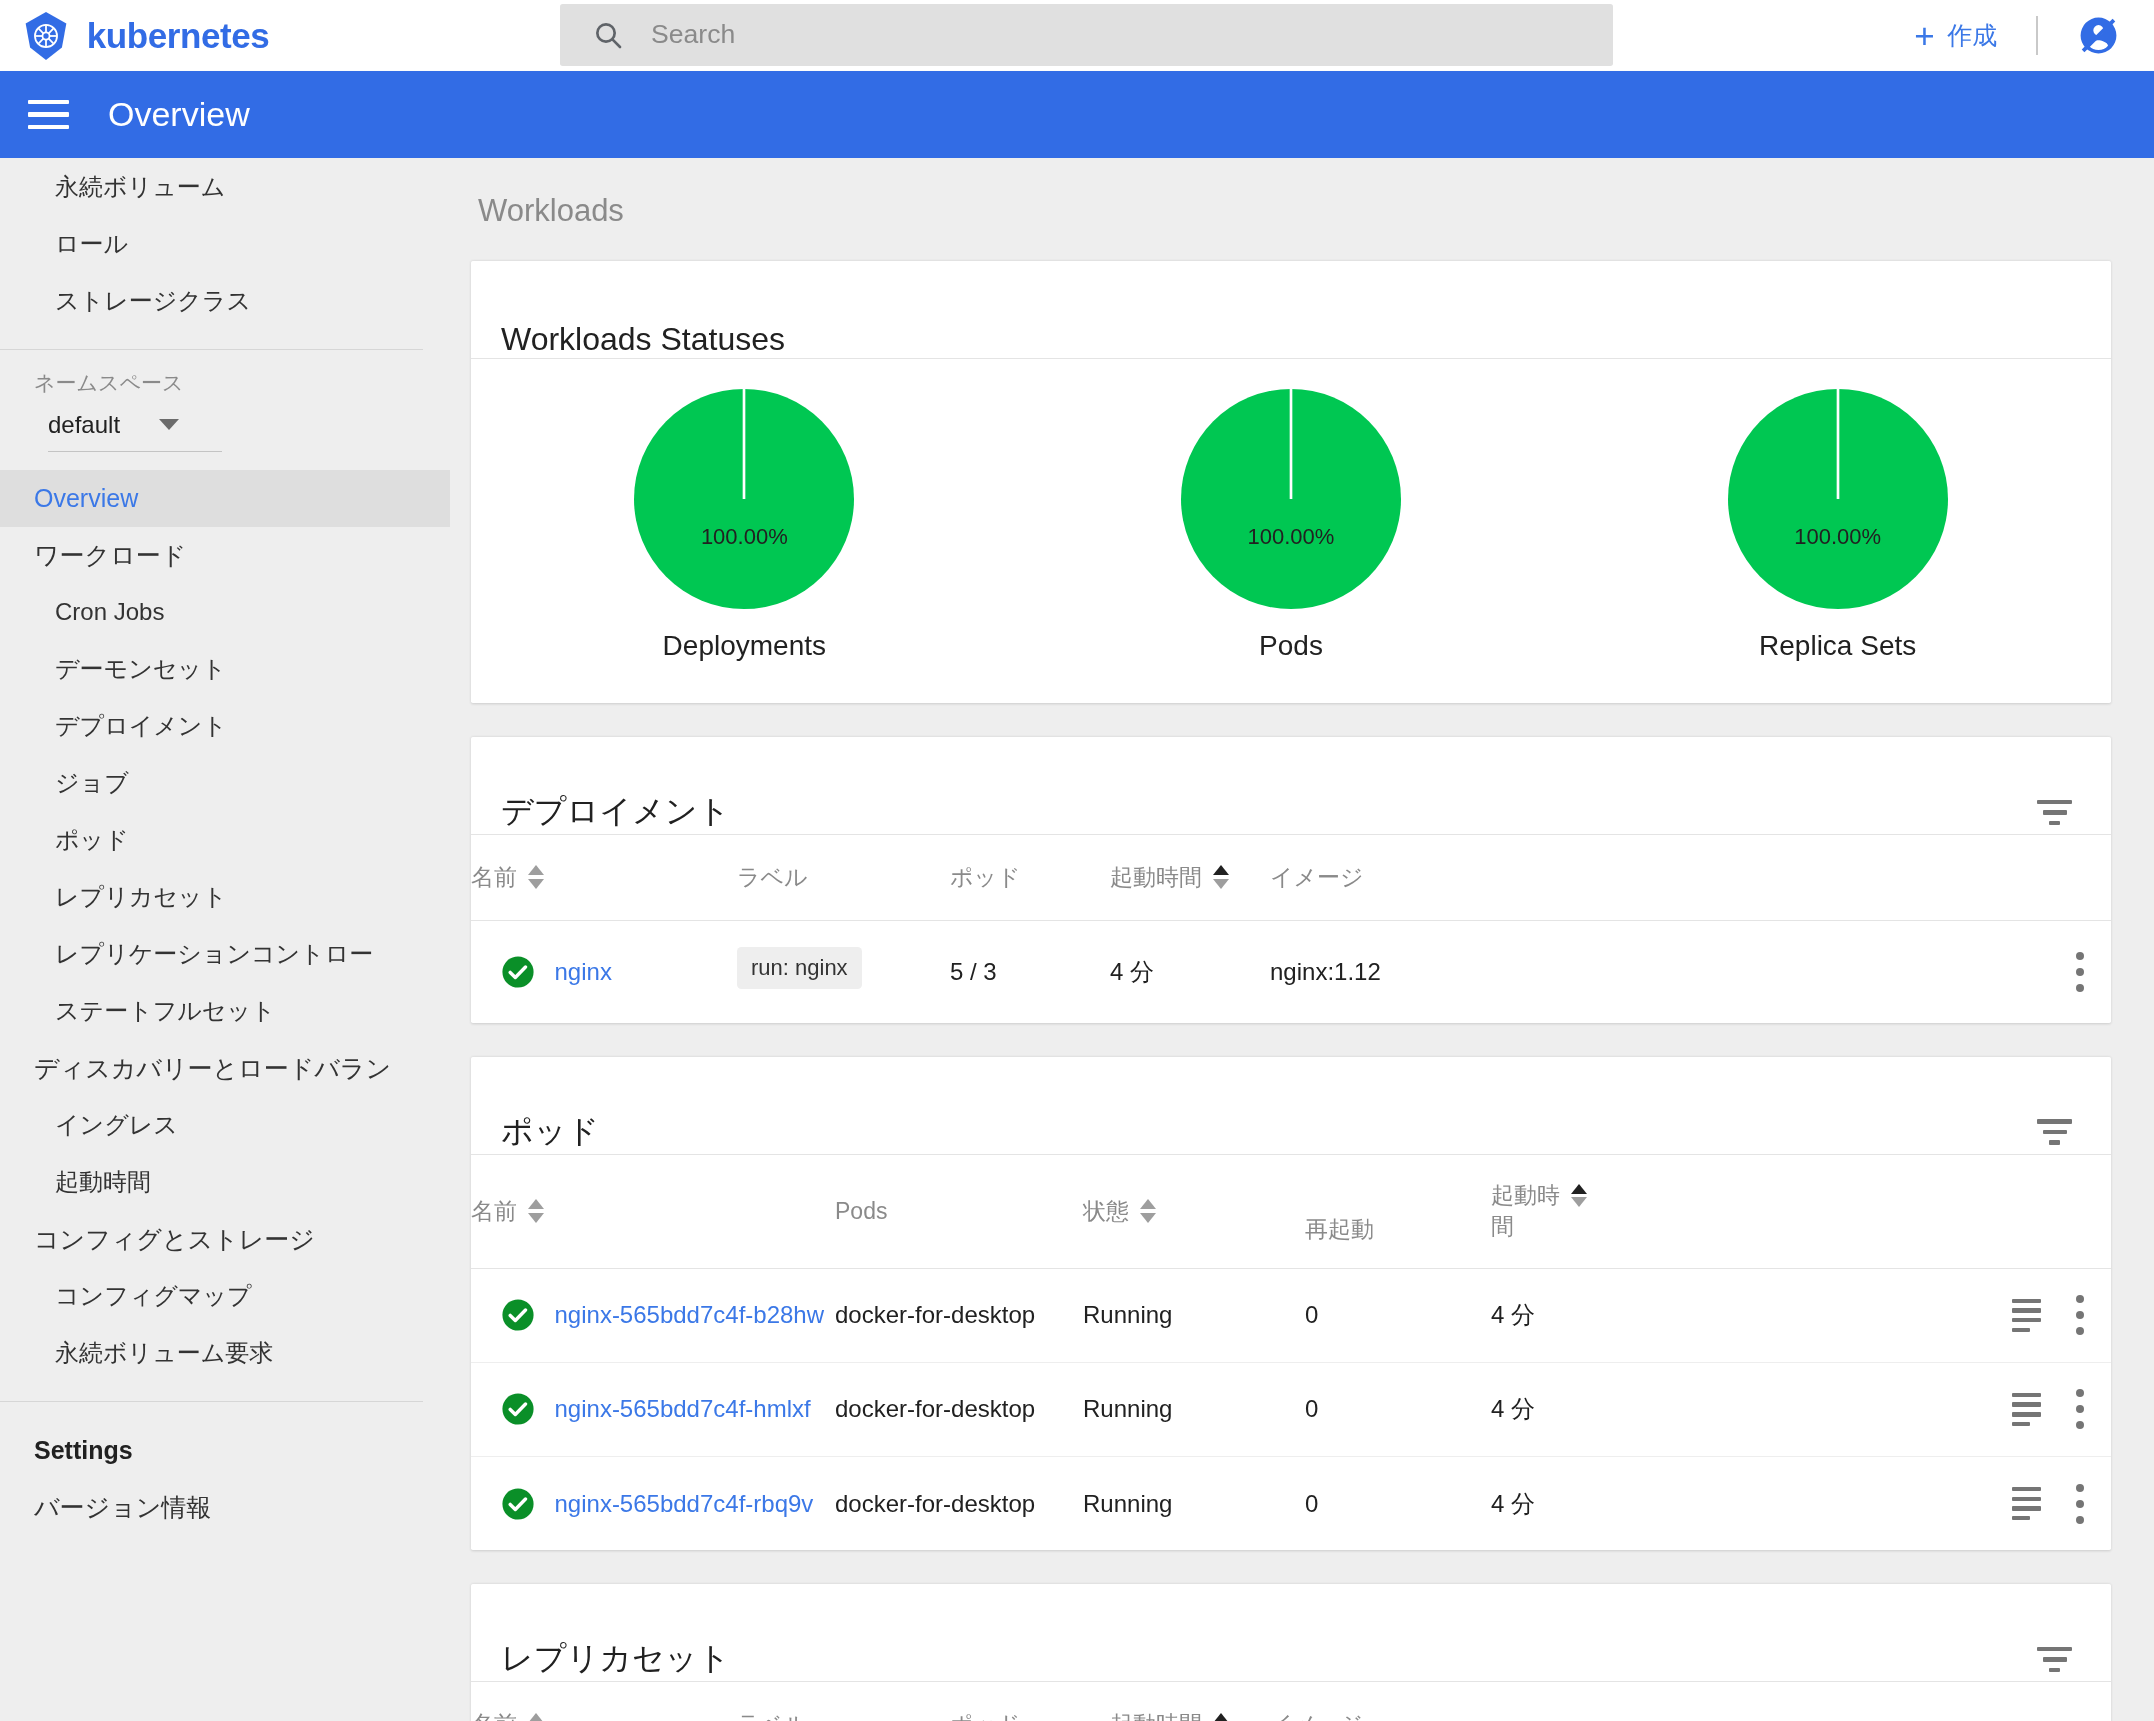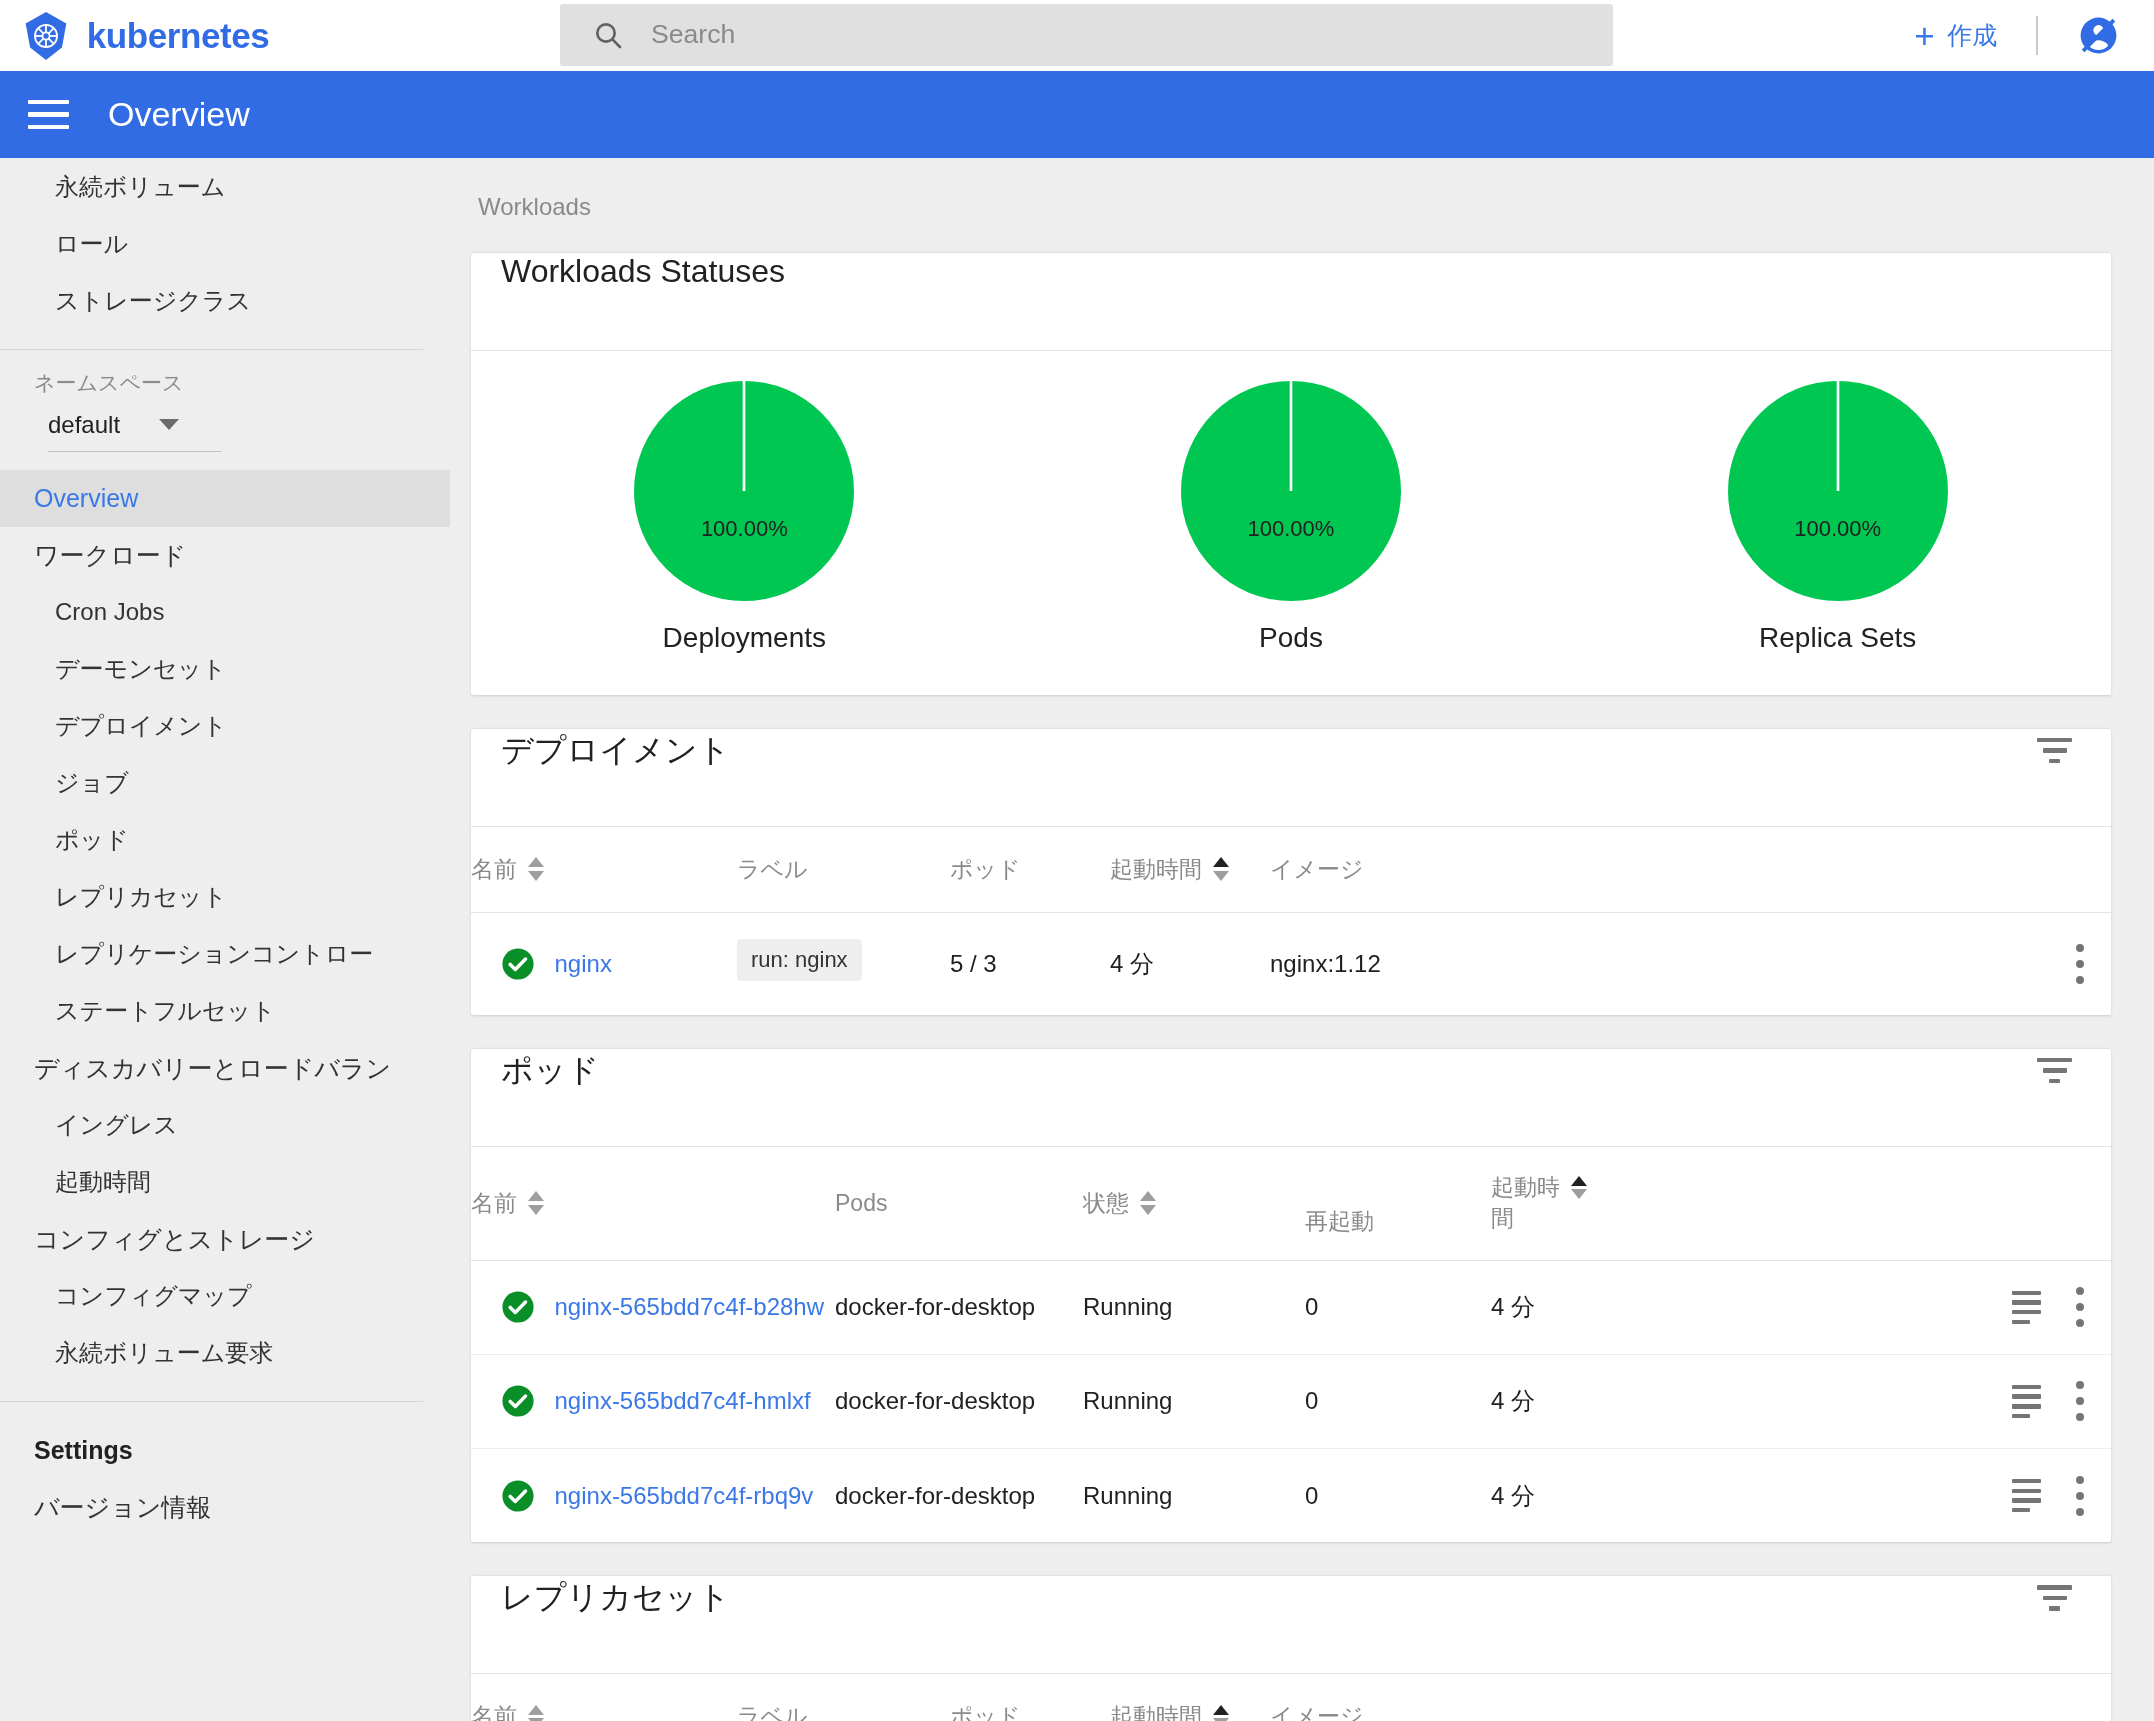--- a/index.html
+++ b/index.html
@@ -108,30 +108,30 @@
     height: 57px; display: flex; align-items: center;
   }
 
   
   #content {
     position: absolute; left: 450px; top: 158px;
     width: 1704px; height: 1564px;
     background: #eeeeee; overflow: hidden;
   }
   #crumb {
-    font-size: 24px; color: #8a8a8a;
+    font-size: 31px; color: #8a8a8a;
     padding: 35px 0 0 28px;
   }
   .card {
     background: #ffffff; margin: 0 43px 0 21px;
     box-shadow: 0 0.9px 2.7px rgba(0,0,0,.14);
     border-radius: 1.8px;
   }
   .card-head {
-    height: 98px; display: flex; align-items: flex-start;
+    height: 98px; display: flex; align-items: flex-end;
     padding: 0 30px; border-bottom: 0.9px solid #e4e4e4;
     justify-content: space-between;
   }
   .card-title { font-size: 32px; color: #212121; font-weight: 400; }
   .filter-icon { cursor: pointer; padding: 8.9px; }
   .filter-icon i {
     display: block; background: #757575; height: 4.4px;
     margin: 0 auto 6.2px auto; border-radius: 0.9px;
   }
   .filter-icon i:nth-child(1) { width: 35px; }

